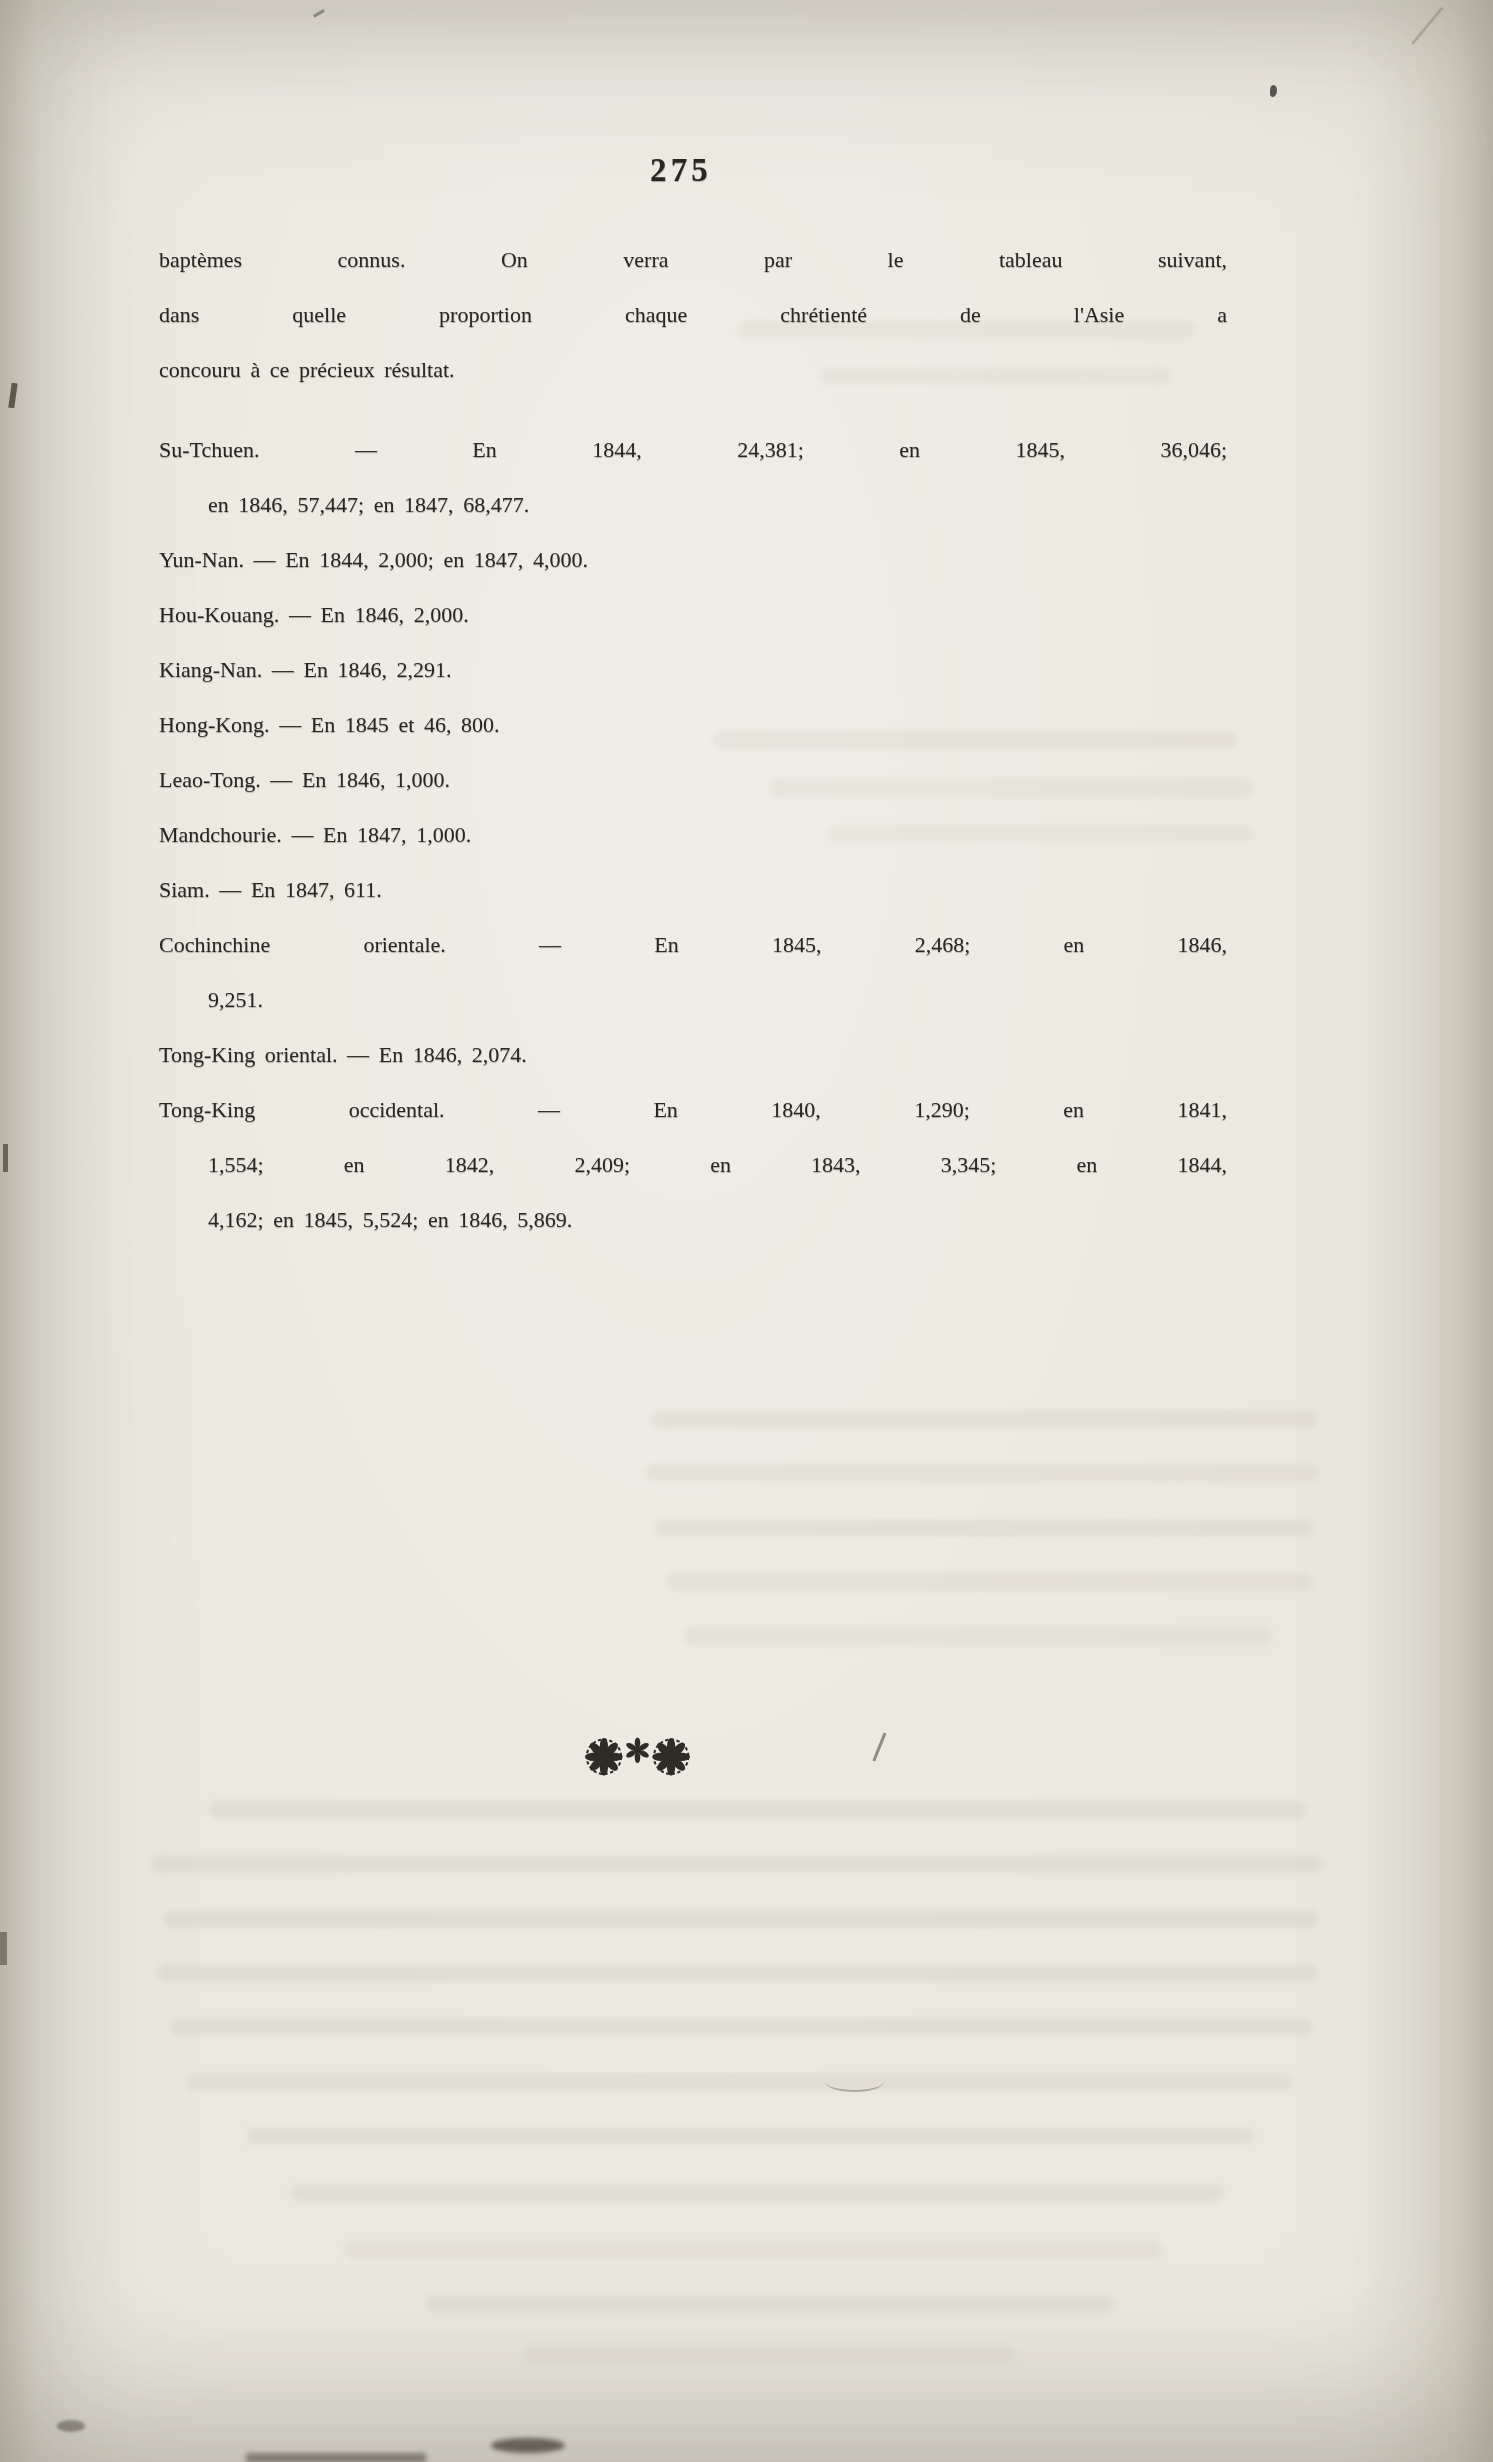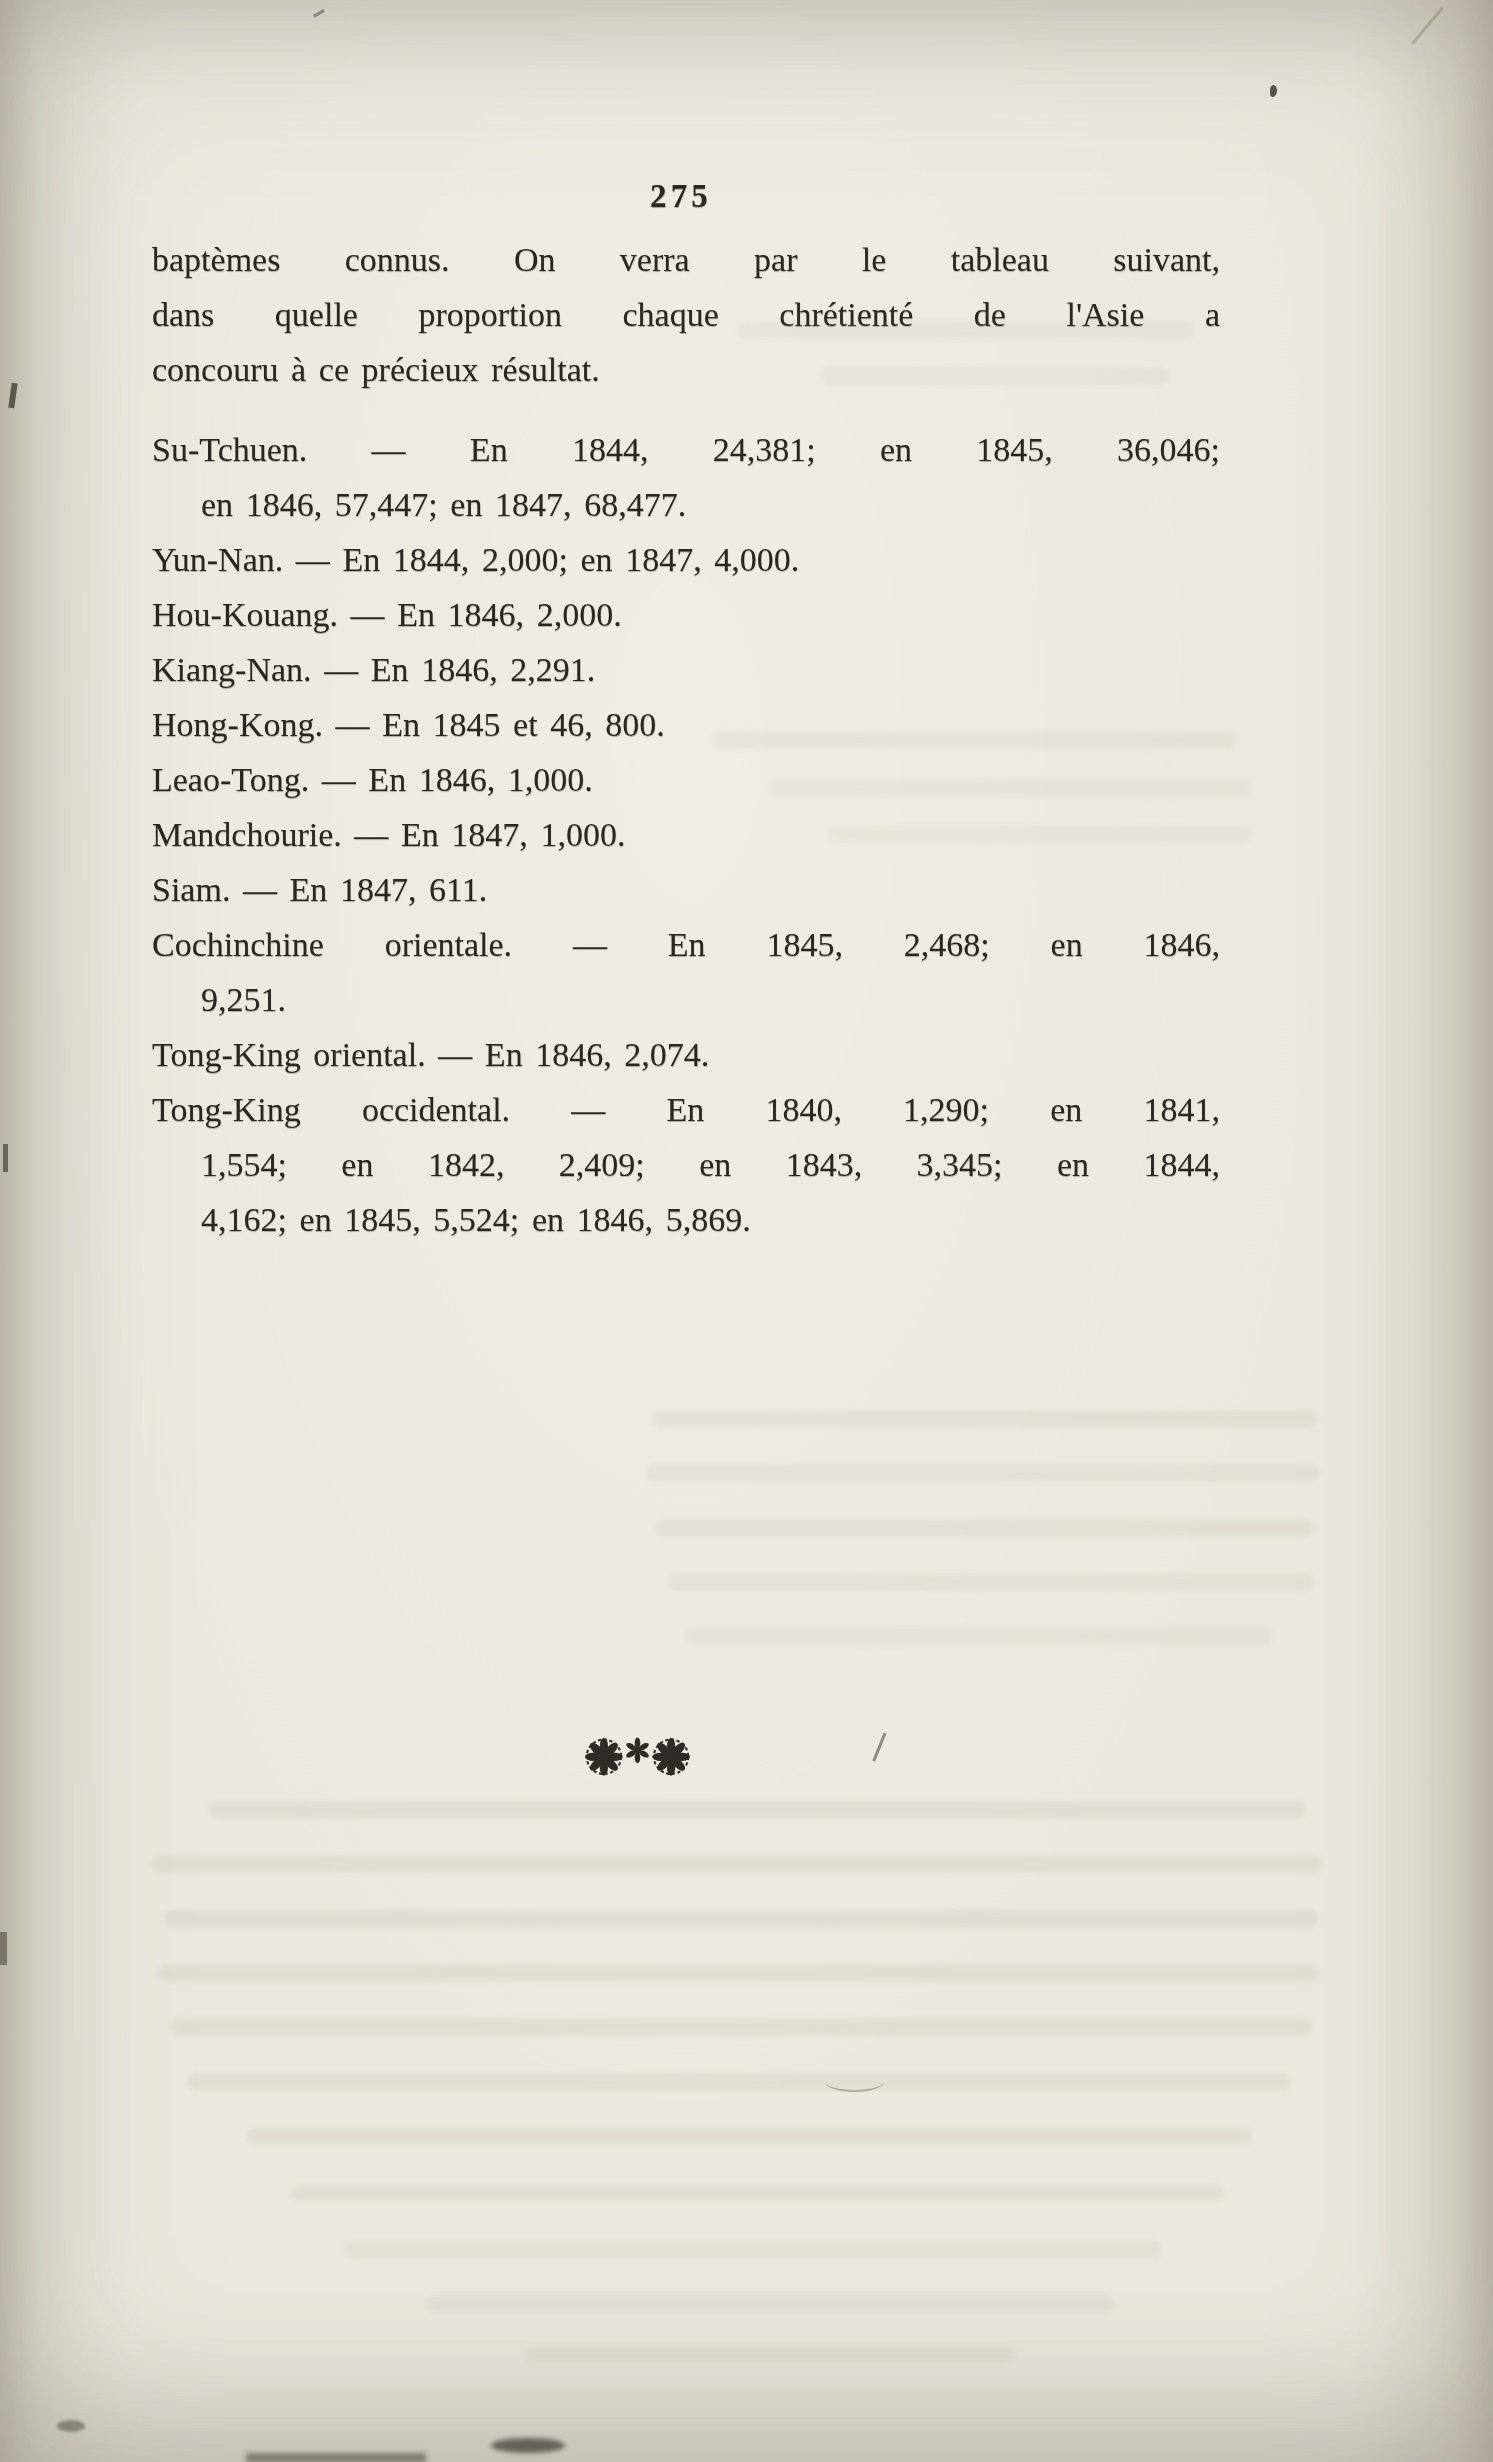--- a/index.html
+++ b/index.html
@@ -16,27 +16,27 @@
     background:
       radial-gradient(ellipse at 46% 30%, rgba(255,255,255,0.22), rgba(255,255,255,0) 62%),
       linear-gradient(90deg, #d8d4c7 0px, #e6e3d9 37px, #ebe8df 139px, #ebe8df 1351px, #e2ded2 1457px, #d5d1c4 1493px),
       #e9e6dd;
   }
   .vignette {
     position: absolute; inset: 0; pointer-events: none;
     box-shadow: inset 0 0 188px rgba(95,88,72,0.26), inset 0 -57px 115px rgba(95,88,72,0.16), inset 0 33px 74px rgba(95,88,72,0.10);
   }
   .page-number {
-    position: absolute; top: 178px; left: 147px; width: 1068px;
+    position: absolute; top: 152px; left: 147px; width: 1068px;
     text-align: center; font-size: 33px; font-weight: bold; letter-spacing: 4.1px;
     text-shadow: 0.3px 0.5px 0.7px rgba(43,39,34,0.35);
   }
   .textblock {
-    position: absolute; left: 152px; top: 232px; width: 1068px;
-    font-size: 34px; line-height: 55px; word-spacing: 4.1px;
+    position: absolute; left: 159px; top: 232px; width: 1068px;
+    font-size: 22px; line-height: 55px; word-spacing: 4.1px;
     text-shadow: 0.3px 0.5px 0.7px rgba(43,39,34,0.32);
   }
   .line { min-height: 55px; }
   .just { text-align: justify; text-align-last: justify; }
   .cont { padding-left: 49px; }
   .mission-list { margin-top: 24.6px; }
   .ornament { position: absolute; left: 576px; top: 1724px; width: 123px; height: 59px; }
   .ghost {
     position: absolute; height: 18px; background: #8d8671;
     border-radius: 9px; filter: blur(2.5px); pointer-events: none;

